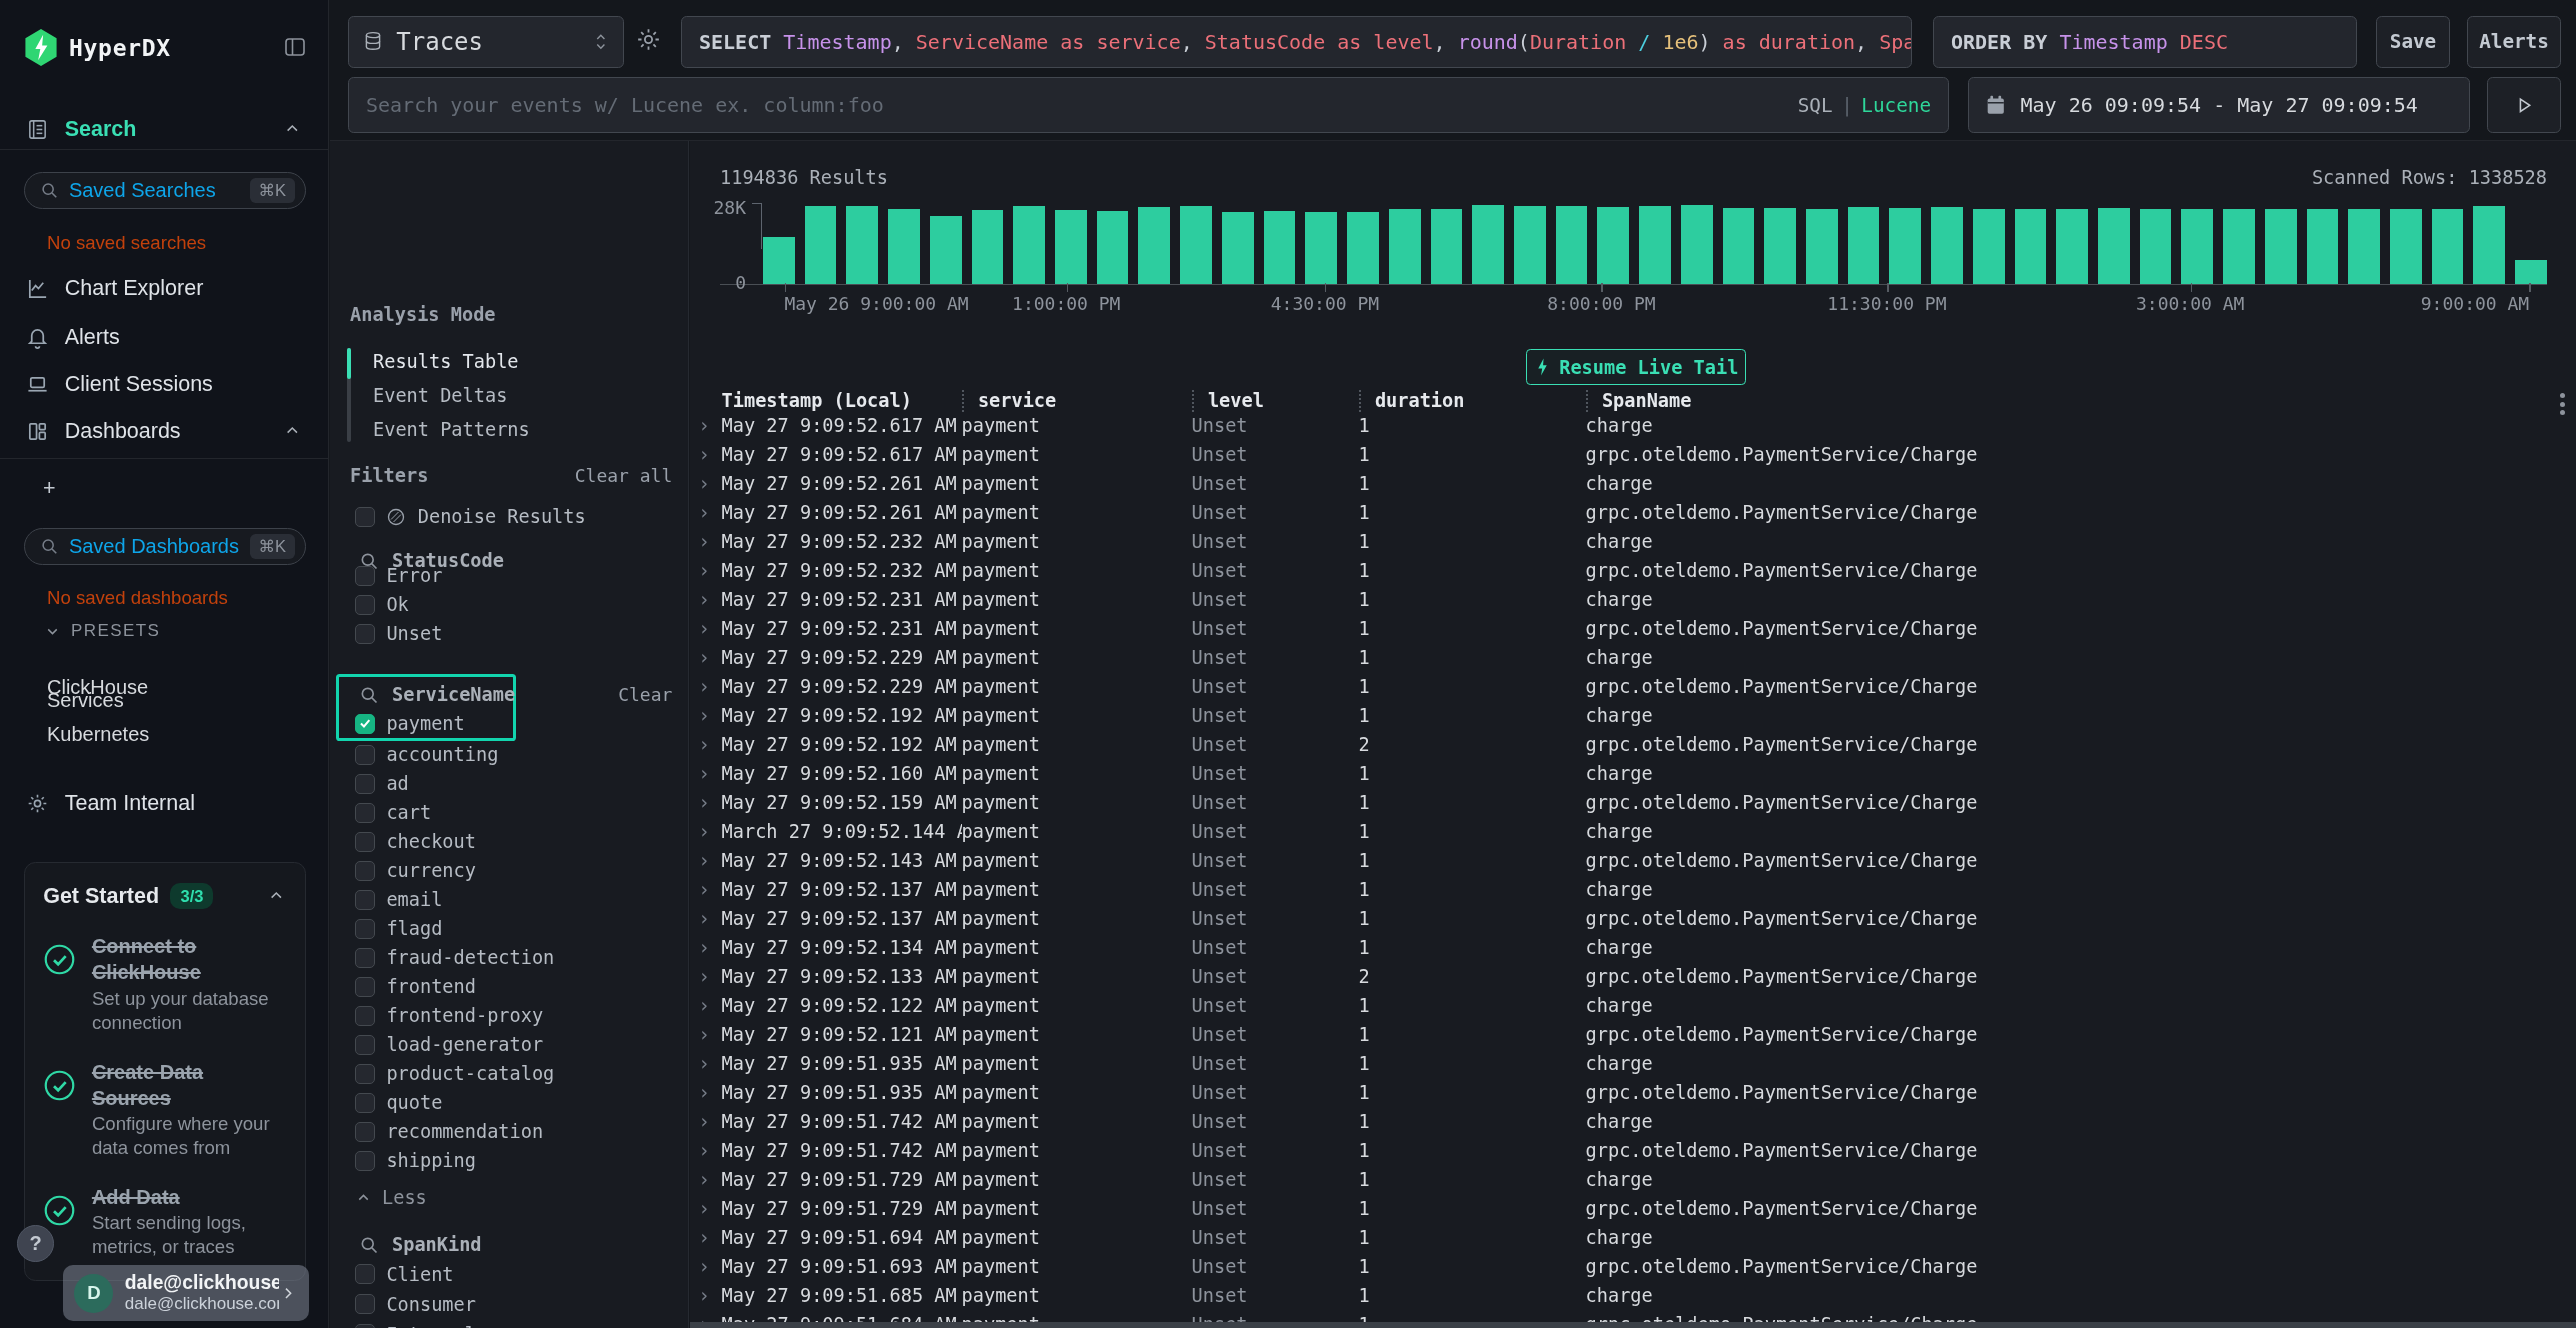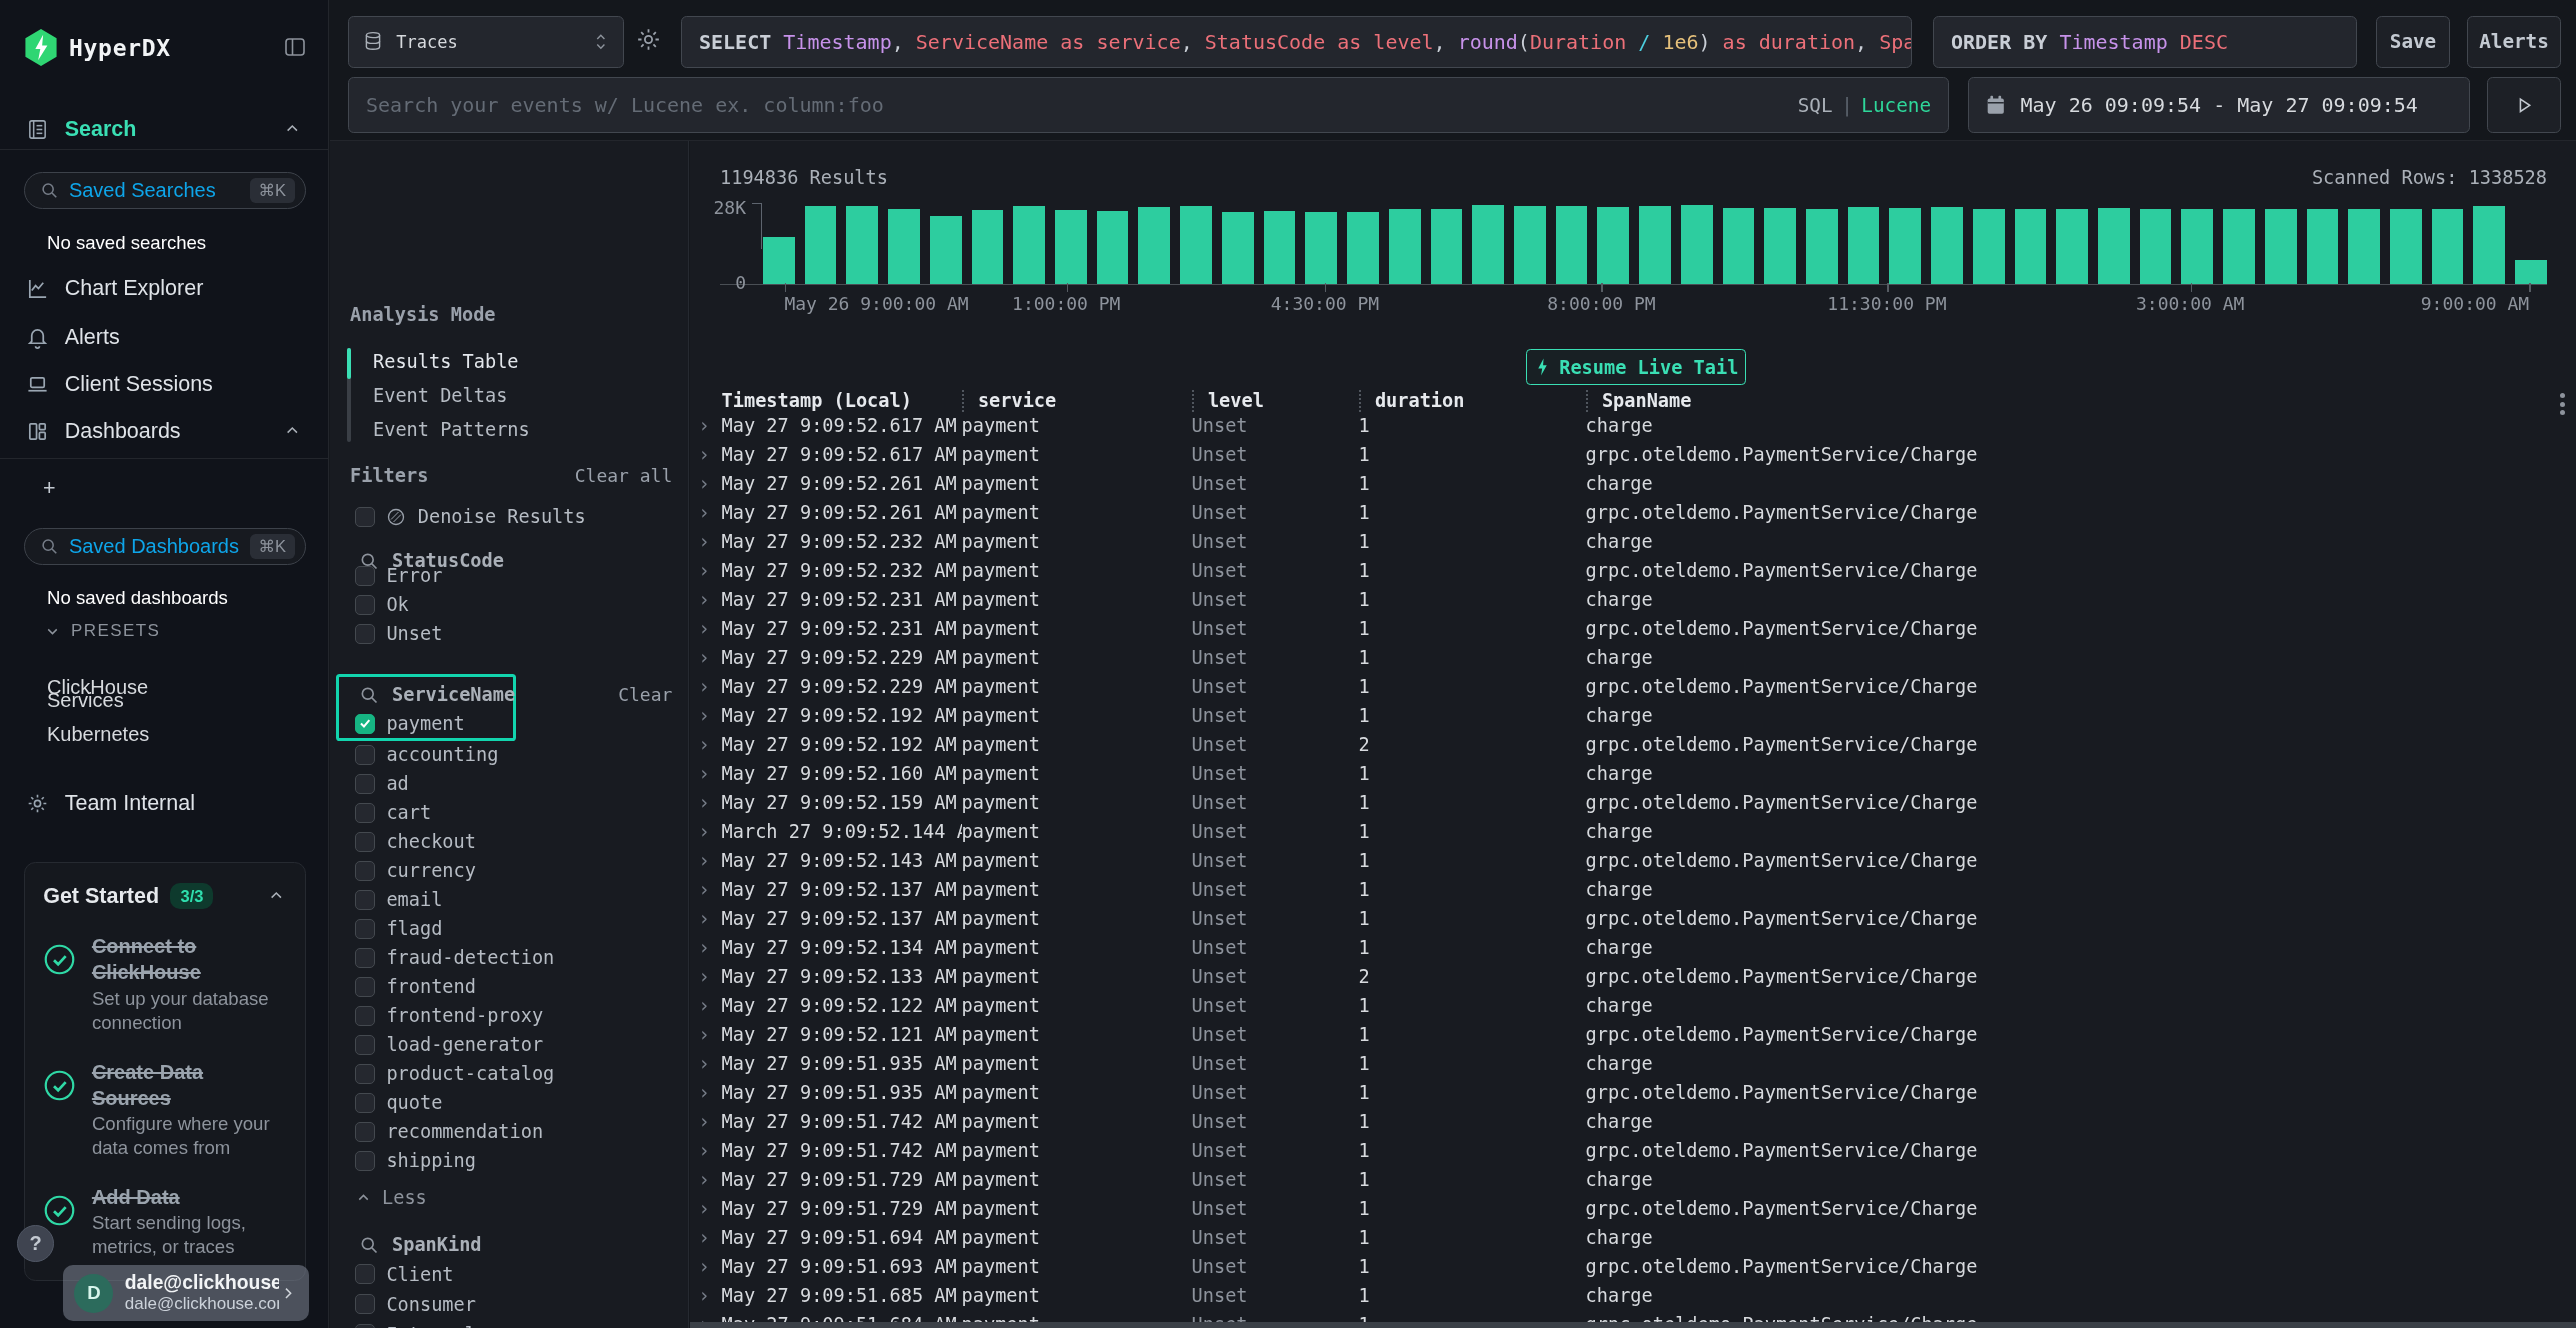--- a/index.html
+++ b/index.html
@@ -23,21 +23,21 @@
   .panel-toggle{margin-left:auto;color:#8d939c;}
   .nav-row{position:absolute;left:0;right:0;height:33px;display:flex;align-items:center;padding:0 26px;}
   .nav-row .lbl{font-size:21.5px;color:var(--txt);margin-left:15.7px;}
   .nav-row.active .lbl{color:var(--accent);font-weight:bold;}
   .nav-row .chev{margin-left:auto;color:#aab0b8;}
   .icon{display:inline-flex;align-items:center;justify-content:center;color:#9aa6b2;}
   .side-div{position:absolute;left:0;right:0;height:0.7px;background:#23262c;}
   .pill{position:absolute;left:23.6px;width:282px;height:37px;border:1.4px solid #3d424a;border-radius:20px;background:#171a20;display:flex;align-items:center;padding:0 10px 0 15.7px;}
   .pill .ph{font-size:20px;color:#0ea5e9;margin-left:10px;flex:1;white-space:nowrap;overflow:hidden;}
   .kbd{background:#2a2e36;border-radius:5.7px;padding:2.9px 8.6px;font-size:16.5px;color:#8d939c;font-family:var(--sans);}
-  .empty-note{position:absolute;left:47px;font-size:18.6px;color:#ffffff;}
+  .empty-note{position:absolute;left:47px;font-size:18.6px;color:#c2410c;}
   .sub-item{position:absolute;left:47px;font-size:20px;color:#d7dade;}
   .presets-row{position:absolute;left:44px;display:flex;align-items:center;color:#8d939c;}
   .presets-row .lbl{font-size:17px;letter-spacing:1.4px;margin-left:10px;color:#8d939c;}
   .plus{color:#c3c9d1;font-size:21.5px;}
 
   .gs-card{position:absolute;left:23.6px;top:862px;width:282px;height:419px;background:var(--card-bg);border:0.7px solid #262a31;border-radius:11.4px;padding:20px 18.6px;overflow:hidden;}
   .gs-head{display:flex;align-items:center;}
   .gs-title{font-size:21.5px;font-weight:bold;color:#e6e9ed;}
   .gs-badge{margin-left:11.4px;background:#0e3a2d;color:#2fdfae;font-size:16.5px;font-weight:bold;border-radius:10px;padding:3.6px 10px;}
   .gs-chev{margin-left:auto;color:#aab0b8;}
@@ -51,21 +51,21 @@
   .help-btn{position:absolute;left:17px;top:1225px;width:37px;height:37px;border-radius:50%;background:#3f4450;border:0.7px solid #515866;color:#c3c9d1;font-size:20px;font-weight:bold;display:flex;align-items:center;justify-content:center;}
   .user-chip{position:absolute;left:63px;top:1265px;width:246px;height:56px;border-radius:10px;background:rgba(125,133,148,0.55);display:flex;align-items:center;padding:0 11.4px;}
   .avatar{width:39px;height:39px;border-radius:50%;background:#2c6b5c;color:#d8f5ec;font-size:18.6px;font-weight:bold;display:flex;align-items:center;justify-content:center;flex:0 0 auto;}
   .user-texts{margin-left:11.4px;flex:1;overflow:hidden;}
   .user-email{font-size:19.3px;font-weight:bold;color:#f2f4f6;white-space:nowrap;}
   .user-sub{font-size:17px;color:#ccd2da;white-space:nowrap;}
 
   
   .topbar-box{position:absolute;background:var(--box-bg);border:1.4px solid var(--box-border);border-radius:5.7px;display:flex;align-items:center;font-family:var(--mono);}
   .src-select{left:348px;top:15.7px;width:276px;height:52px;padding:0 14.3px;}
-  .src-select .lbl{font-size:17px;color:#d7dade;margin-left:13px;}
+  .src-select .lbl{font-size:24px;color:#d7dade;margin-left:13px;}
   .gear-btn{position:absolute;left:635px;top:26px;color:#9aa1ab;}
   .sql-box{left:681px;top:15.7px;width:1231px;height:52px;padding:0 17px;overflow:hidden;}
   .code{font-size:20px;white-space:nowrap;}
   .tok-kw{color:var(--kw);font-weight:bold;}
   .tok-pur{color:var(--pur);}
   .tok-red{color:var(--red);}
   .tok-cy{color:var(--cy);}
   .tok-yel{color:var(--yel);}
   .tok-pun{color:var(--kw);}
   .order-box{left:1933px;top:15.7px;width:424px;height:52px;padding:0 17px;overflow:hidden;}

